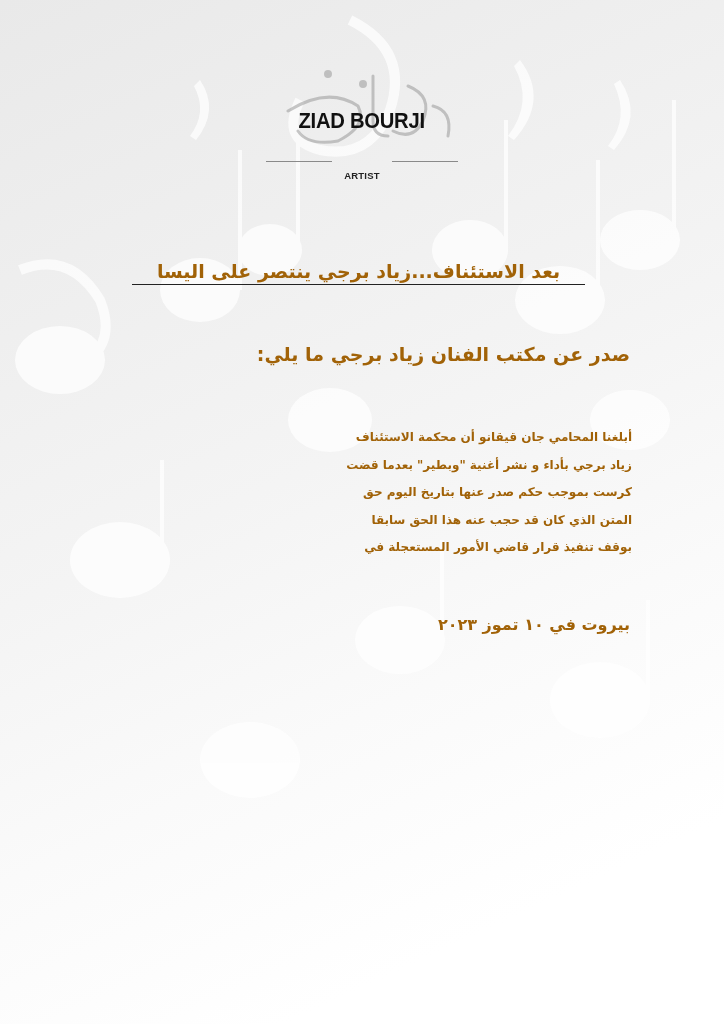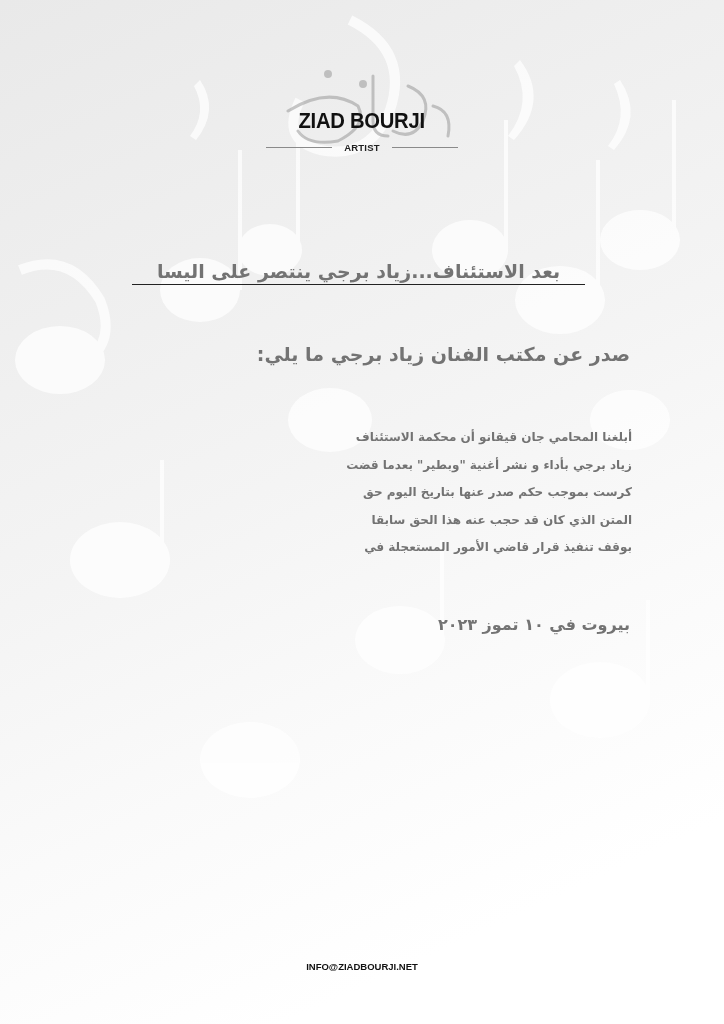--- a/index.html
+++ b/index.html
@@ -36,24 +36,24 @@
       transform: scaleX(0.92);
       display: inline-block;
     }
     .brand-sub {
       position: absolute; top: 142px; left: 266px; width: 192px;
       display: flex; align-items: center; justify-content: space-between;
     }
     .brand-sub .rule { height: 1px; width: 66px; background: #8a8a8a; }
     .brand-sub .label {
       font-family: "Liberation Sans", sans-serif;
-      font-weight: 700; font-size: 9.5px; color: #222; letter-spacing: 0.2px;
+      font-weight: 700; font-size: 9.5px; color: #222; letter-spacing: 0.2px; margin-top: 28px;
     }
 
-    .arabic { direction: rtl; font-family: "DejaVu Sans", sans-serif; font-weight: 700; color: #737373; }
+    .arabic { direction: rtl; font-family: "DejaVu Sans", sans-serif; font-weight: 700; color: #a16207; }
 
     .headline {
       position: absolute; top: 260px; left: 132px; width: 453px;
       text-align: center; font-size: 19px;
       border-bottom: 1.5px solid #222; padding-bottom: 2px;
       white-space: nowrap;
     }
     .intro {
       position: absolute; top: 343px; right: 94px;
       font-size: 19px; white-space: nowrap;
@@ -140,15 +140,14 @@
     <div>أبلغنا المحامي جان قيقانو أن محكمة الاستئناف</div>
     <div>زياد برجي بأداء و نشر أغنية "وبطير" بعدما قضت</div>
     <div>كرست بموجب حكم صدر عنها بتاريخ اليوم حق</div>
     <div style="text-align:right">المتن الذي كان قد حجب عنه هذا الحق سابقا</div>
     <div>بوقف تنفيذ قرار قاضي الأمور المستعجلة في</div>
   </div>
 
   <div class="arabic date">بيروت في ١٠ تموز ٢٠٢٣</div>
 
   <div class="footer">
-    <div>INFO@ZIADBOURJI.NET</div>
   </div>
 </div>
 
 </body></html>

